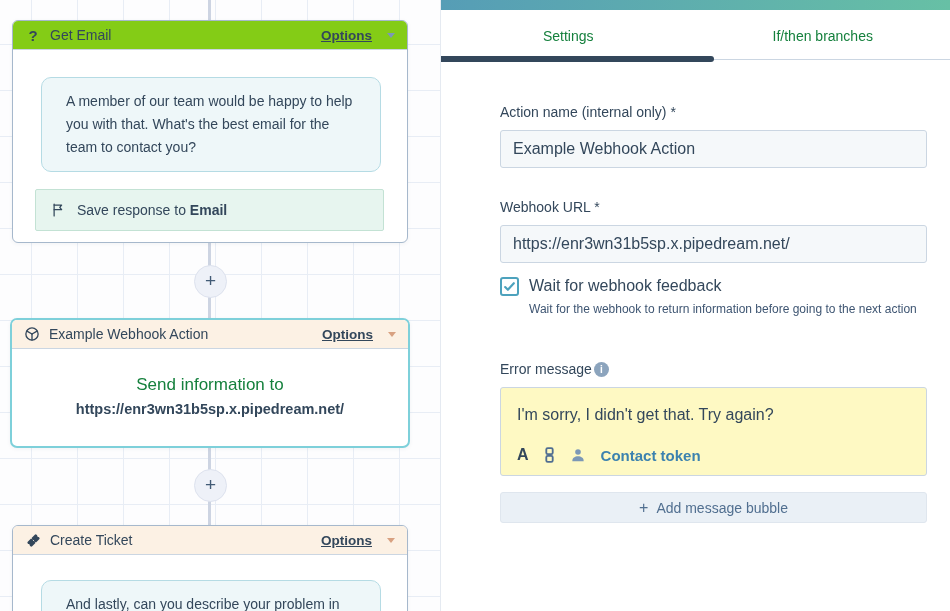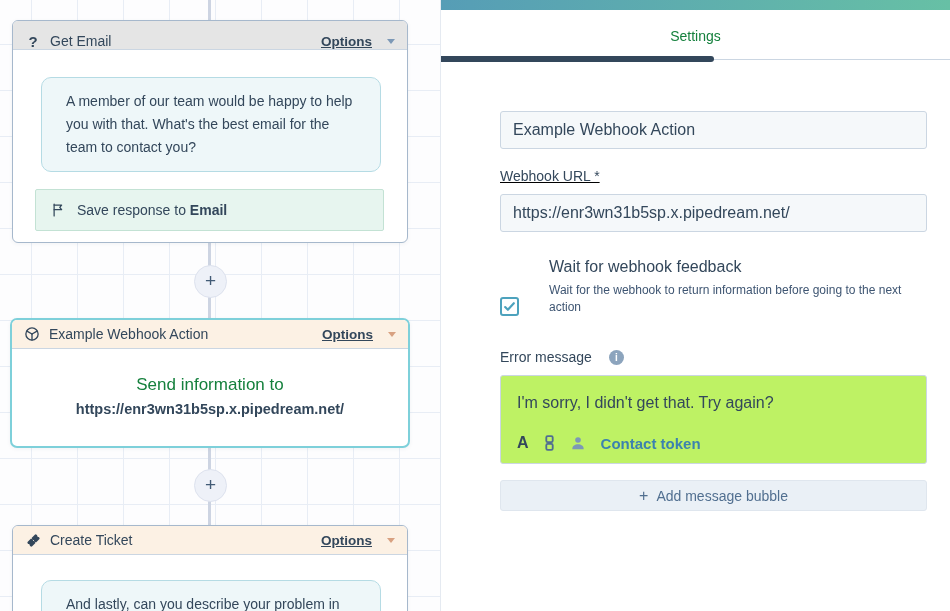--- a/index.html
+++ b/index.html
@@ -24,21 +24,21 @@
           border-radius:6px; box-shadow:0 1px 4px rgba(45,62,80,.06);
           overflow:hidden; z-index:2; }
   .card1 { left:12px; top:20px;  width:396px; height:223px; }
   .card2 { left:10px; top:318px; width:400px; height:130px;
            border:2px solid #7ed0da; border-radius:7px; }
   .card3 { left:12px; top:525px; width:396px; height:200px; }
 
   .card-header { display:flex; align-items:center; gap:9px; height:29px;
                  padding:0 12px; border-bottom:1px solid #cbd6e2;
                  font-size:14px; color:#33475b; }
-  .hdr-neutral { background:#e5e5e5;align-items:flex-end; }
+  .hdr-neutral { background:#84cc16; }
   .hdr-warm    { background:#fcf1e4; }
   .hdr-icon { display:flex; align-items:center; justify-content:center;
               width:16px; height:16px; flex:none; }
   .q-glyph::before { content:"?"; font-weight:700; font-size:15px; color:#33475b; }
   .card-title { flex:1; white-space:nowrap; overflow:hidden; }
   .options { display:flex; align-items:center; gap:15px; cursor:pointer; }
   .options-label { font-size:13.5px; font-weight:600; color:#33475b;
                    text-decoration:underline; }
   .caret { width:0; height:0; border-left:4.5px solid transparent;
            border-right:4.5px solid transparent; border-top:5.5px solid #7c98b6; }
@@ -78,36 +78,36 @@
                    background:#cbd6e2; }
   .tab-underline { position:absolute; left:0; bottom:0; width:273px; height:6px;
                    background:#33475b; border-radius:0 3px 3px 0; }
 
   .content { padding:41px 23px 0 59px; }
   .field-label { font-size:14px; font-weight:500; color:#33475b;
                  line-height:19px; }
   .text-input { margin-top:8px; width:100%; height:38px; background:#f5f8fa;
                 border:1px solid #cbd6e2; border-radius:3px; padding:0 12px;
                 font-size:16px; color:#33475b; font-family:inherit; outline:none; }
-  .field-gap { margin-top:18px;text-decoration:underline; }
-
-  .checkbox-row { margin-top:24px; display:flex; gap:30px;align-items:flex-end; }
+  .field-gap { margin-top:30px; }
+
+  .checkbox-row { margin-top:12px; display:flex; gap:10px; }
   .checkbox { width:19px; height:19px; margin-top:2px; flex:none;
               border:2px solid #4da2bd; border-radius:3px; background:#fff;
               display:flex; align-items:center; justify-content:center;
               cursor:pointer; }
   .checkbox-label { font-size:16px; color:#33475b; line-height:22px; }
   .checkbox-help { font-size:12px; color:#3e5572; line-height:17px;
                    margin-top:4px; max-width:402px; }
 
-  .error-label-row { margin-top:32px; display:flex; align-items:center; gap:17px; }
+  .error-label-row { margin-top:42px; display:flex; align-items:center; gap:2px; }
   .info-icon { width:15px; height:15px; border-radius:50%; background:#8ca4bd;
                color:#fff; font-size:10px; font-weight:700; display:flex;
                align-items:center; justify-content:center; cursor:pointer; }
-  .error-box { margin-top:8px; height:89px; background:#bef264;
+  .error-box { margin-top:8px; height:89px; background:#fef9c3;
                border:1px solid #cbd6e2; border-radius:3px; position:relative;
                padding:18px 16px 12px; font-size:16px; color:#33475b; }
   .error-toolbar { position:absolute; left:16px; bottom:11px; display:flex;
                    align-items:center; gap:15px; }
   .fmt-a { font-size:16px; font-weight:600; color:#33475b; cursor:pointer; }
   .tb-icon { display:flex; align-items:center; cursor:pointer; }
   .token-link { font-size:15px; font-weight:700; color:#3c82af; cursor:pointer; }
 
   .add-bubble-btn { margin-top:16px; height:31px; background:#eaf0f6;
                     border:1px solid #dfe6ee; border-radius:3px; display:flex;
@@ -189,27 +189,29 @@
       </div>
       <div class="bubble">And lastly, can you describe your problem in</div>
     </div>
   </div>
 
   <div class="panel">
     <div class="topbar"></div>
 
     <div class="tabs">
       <div class="tab">Settings</div>
+      <div class="tab">If/then branches</div>
       <div class="tabs-hairline"></div>
       <div class="tab-underline"></div>
     </div>
 
     <div class="content">
 
       <div>
+        <div class="field-label">Action name (internal only) *</div>
         <input class="text-input" type="text" readonly="" value="Example Webhook Action" style="">
       </div>
 
       <div class="field-gap">
         <div class="field-label">Webhook URL *</div>
         <input class="text-input" type="text" readonly="" value="https://enr3wn31b5sp.x.pipedream.net/" style="">
       </div>
 
       <div class="checkbox-row">
         <span class="checkbox">

